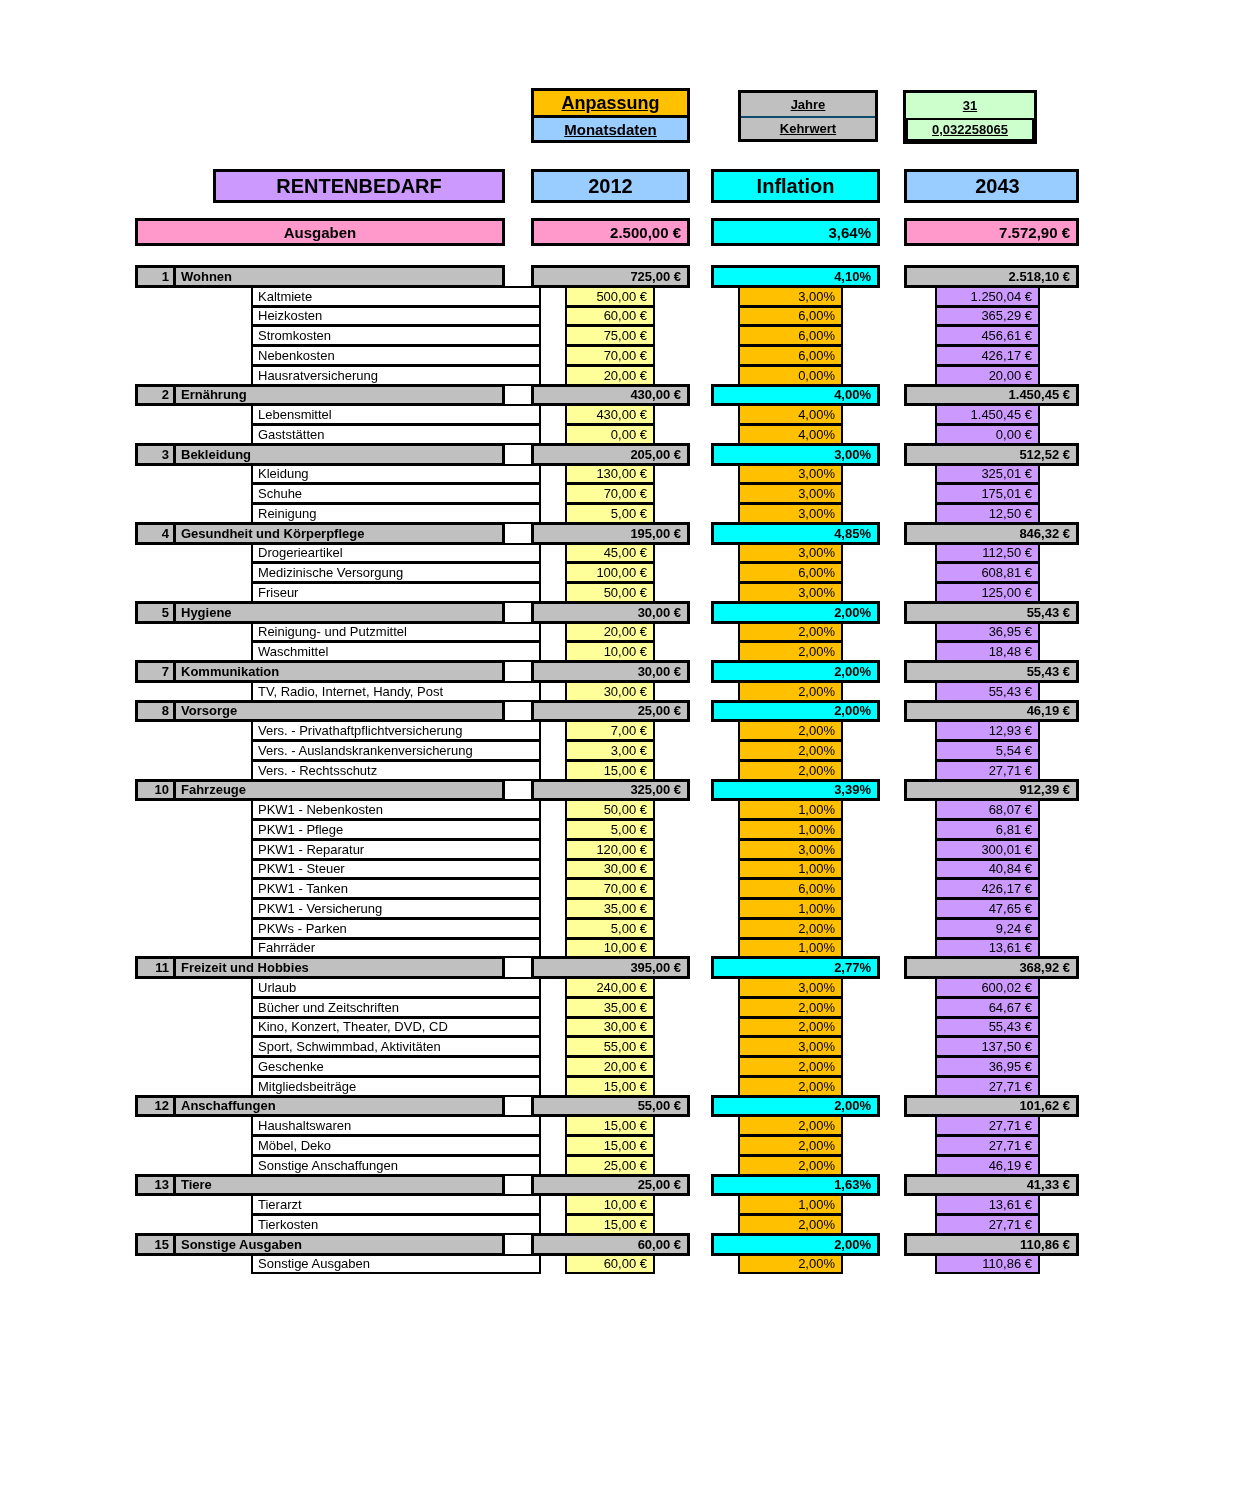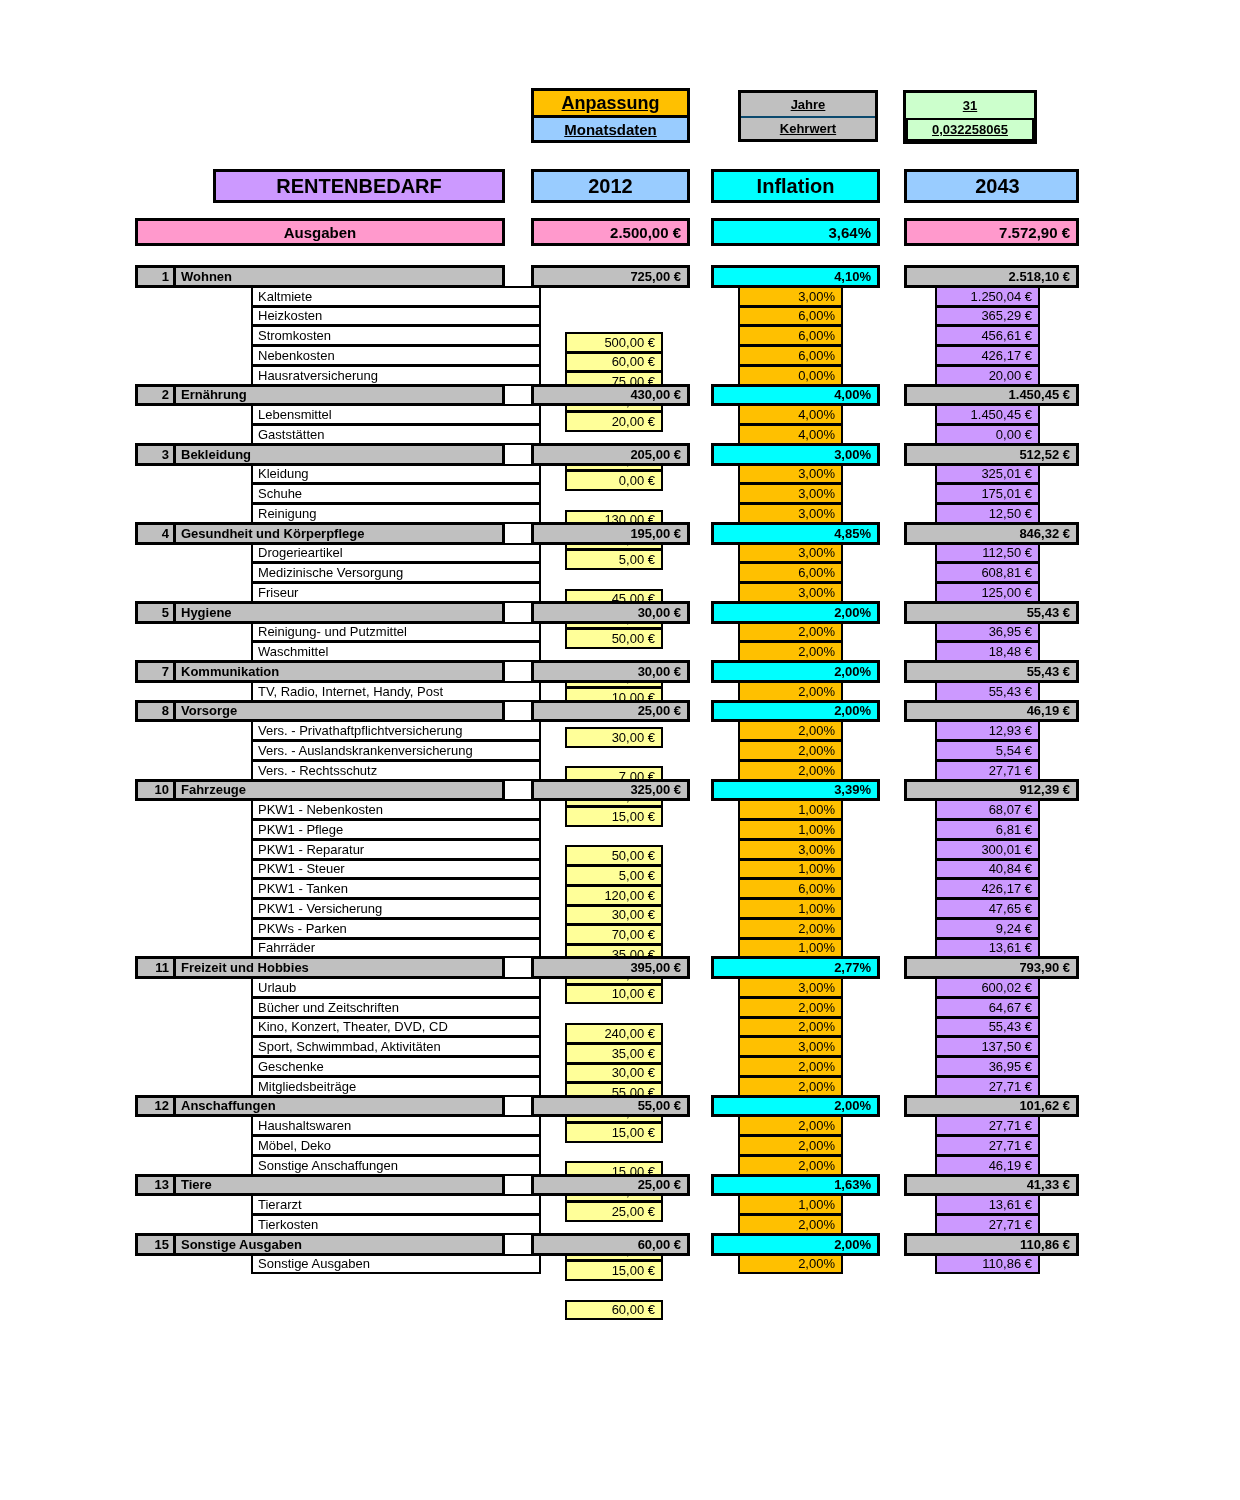--- a/index.html
+++ b/index.html
@@ -50,21 +50,21 @@
   #expenses-table{position:absolute;left:0;top:266px;width:1240px;height:1015px;}
   .row{position:absolute;left:0;top:0;width:1240px;height:0;}
   .section-row .cell{height:22.75px;border-width:3px;font-weight:bold;z-index:2;}
   .item-row .cell{height:20.75px;z-index:1;}
   .cat-num{left:135px;width:41px;justify-content:flex-end;padding-right:4px;}
   .cat-name{left:173px;width:332px;}
   .cat-v2012{left:531px;width:159px;}
   .cat-infl{left:711px;width:169px;}
   .cat-v2043{left:904px;width:175px;}
   .item-label{left:215px;width:290px;margin-left:36px;}
-  .item-v2012{left:565px;width:98px;margin-top:46px;}
+  .item-v2012{left:565px;width:90px;}
   .item-infl{left:738px;width:105px;}
   .item-v2043{left:935px;width:105px;}
 </style>
 </head>
 <body>
 
 <div id="canvas">
 
   <div class="topbox" id="anpassung-box">
     <div class="tcell t1 bg-orange">Anpassung</div>
@@ -306,21 +306,21 @@
     <div class="cell item-label left bg-white">Fahrräder</div>
     <div class="cell item-v2012 right bg-yellow">10,00 €</div>
     <div class="cell item-infl right bg-orange">1,00%</div>
     <div class="cell item-v2043 right bg-purple">13,61 €</div>
   </div>
       <div class="row section-row" style="top: 690.25px;">
     <div class="cell cat-num bg-gray">11</div>
     <div class="cell cat-name left bg-gray">Freizeit und Hobbies</div>
     <div class="cell cat-v2012 right bg-gray">395,00 €</div>
     <div class="cell cat-infl right bg-cyan">2,77%</div>
-    <div class="cell cat-v2043 right bg-gray">793,90 €</div>
+    <div class="cell cat-v2043 right bg-gray">368,92 €</div>
   </div>
       <div class="row item-row" style="top: 711px;">
     <div class="cell item-label left bg-white">Urlaub</div>
     <div class="cell item-v2012 right bg-yellow">240,00 €</div>
     <div class="cell item-infl right bg-orange">3,00%</div>
     <div class="cell item-v2043 right bg-purple">600,02 €</div>
   </div>
       <div class="row item-row" style="top: 730.75px;">
     <div class="cell item-label left bg-white">Bücher und Zeitschriften</div>
     <div class="cell item-v2012 right bg-yellow">35,00 €</div>

